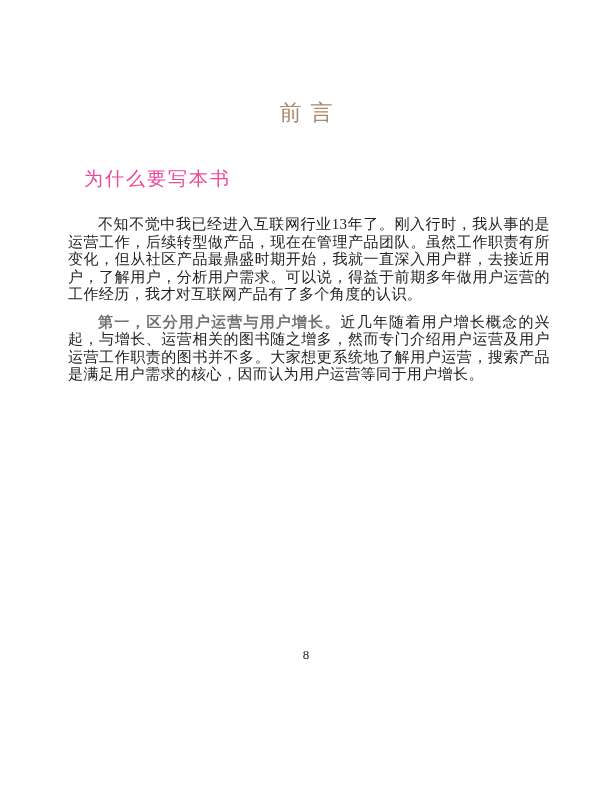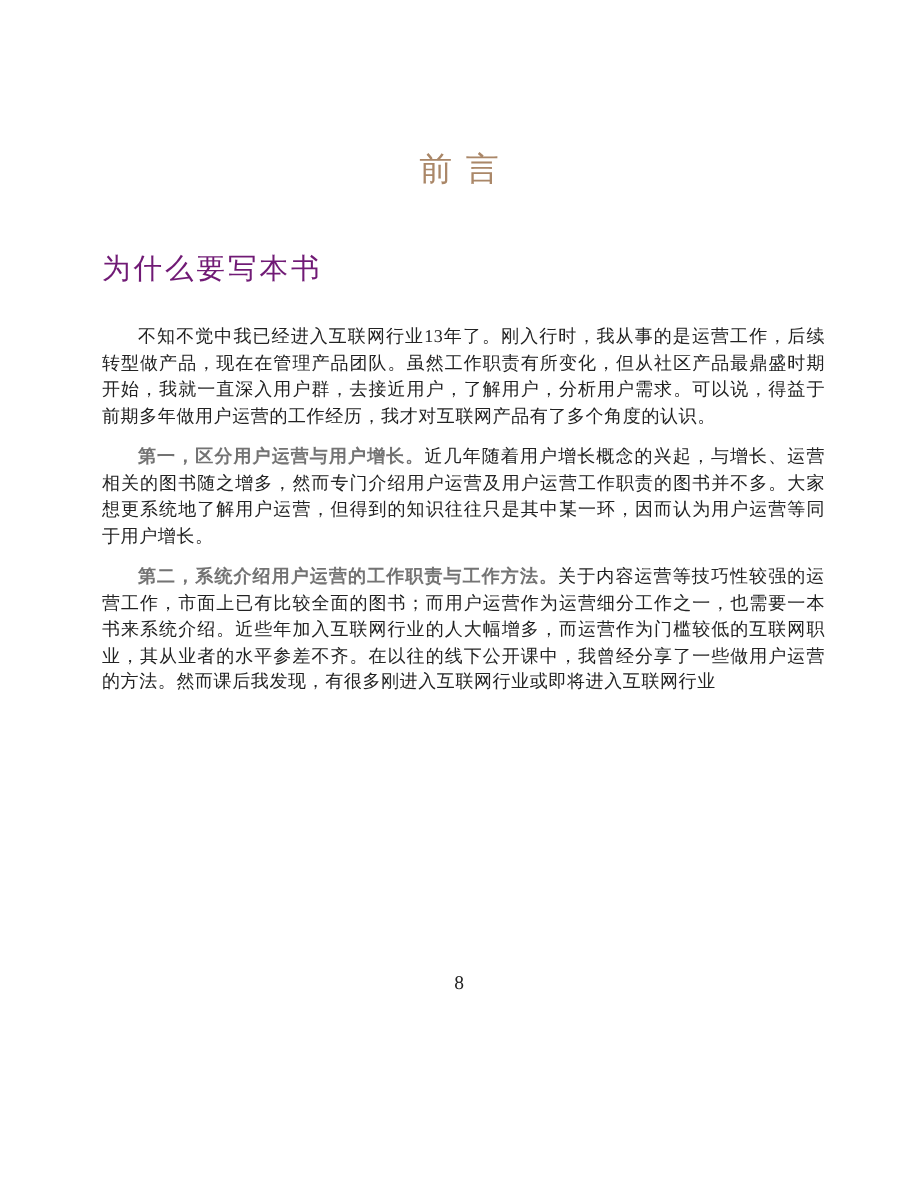--- a/index.html
+++ b/index.html
@@ -21,33 +21,33 @@
     text-align: center;
     font-size: 22px;
     font-weight: 400;
     letter-spacing: 9px;
     text-indent: 9px;
     color: #aa8768;
   }
   .heading {
     position: absolute;
     top: 166px;
-    left: 68px;
+    left: 84px;
     margin: 0;
     font-size: 19px;
     font-weight: 400;
     letter-spacing: 2px;
-    color: #701a75;
+    color: #ec4899;
   }
   .content {
     position: absolute;
     top: 216px;
     left: 68px;
     width: 482px;
-    font-size: 12px;
+    font-size: 15px;
     line-height: 17.5px;
     letter-spacing: 0.4px;
     color: #222222;
     text-align: justify;
   }
   .content p {
     margin: 0 0 10px 0;
     text-indent: 2em;
   }
   .lead {
@@ -68,19 +68,18 @@
 <body>
 
 <div class="page">
 
   <h1 class="title">前言</h1>
 
   <h2 class="heading">为什么要写本书</h2>
 
   <div class="content">
     <p class="para"><span class="lead"></span><span>不知不觉中我已经进入互联网行业13年了。刚入行时，我从事的是运营工作，后续转型做产品，现在在管理产品团队。虽然工作职责有所变化，但从社区产品最鼎盛时期开始，我就一直深入用户群，去接近用户，了解用户，分析用户需求。可以说，得益于前期多年做用户运营的工作经历，我才对互联网产品有了多个角度的认识。</span></p>
-    <p class="para"><span class="lead">第一，区分用户运营与用户增长。</span><span>近几年随着用户增长概念的兴起，与增长、运营相关的图书随之增多，然而专门介绍用户运营及用户运营工作职责的图书并不多。大家想更系统地了解用户运营，但得到的知识往往只是其中某一环，因而认为用户运营等同于用户增长。</span></p>
-    <p class="para"><span class="lead">第二，系统介绍用户运营的工作职责与工作方法。</span><span>关于内容运营等技巧性较强的运营工作，市面上已有比较全面的图书；而用户运营作为运营细分工作之一，也需要一本书来系统介绍。近些年加入互联网行业的人大幅增多，而运营作为门槛较低的互联网职业，其从业者的水平参差不齐。在以往的线下公开课中，我曾经分享了一些做用户运营的方法。然而课后我发现，有很多刚进入互联网行业或即将进入互联网行业</span></p>
+    <p class="para"><span class="lead">第一，区分用户运营与用户增长。</span><span>近几年随着用户增长概念的兴起，与增长、运营相关的图书随之增多，然而专门介绍用户运营及用户运营工作职责的图书并不多。大家想更系统地了解用户运营，搜索产品是满足用户需求的核心，因而认为用户运营等同于用户增长。</span></p>
   </div>
 
   <div class="pageno">8</div>
 
 </div>
 
 </body></html>

